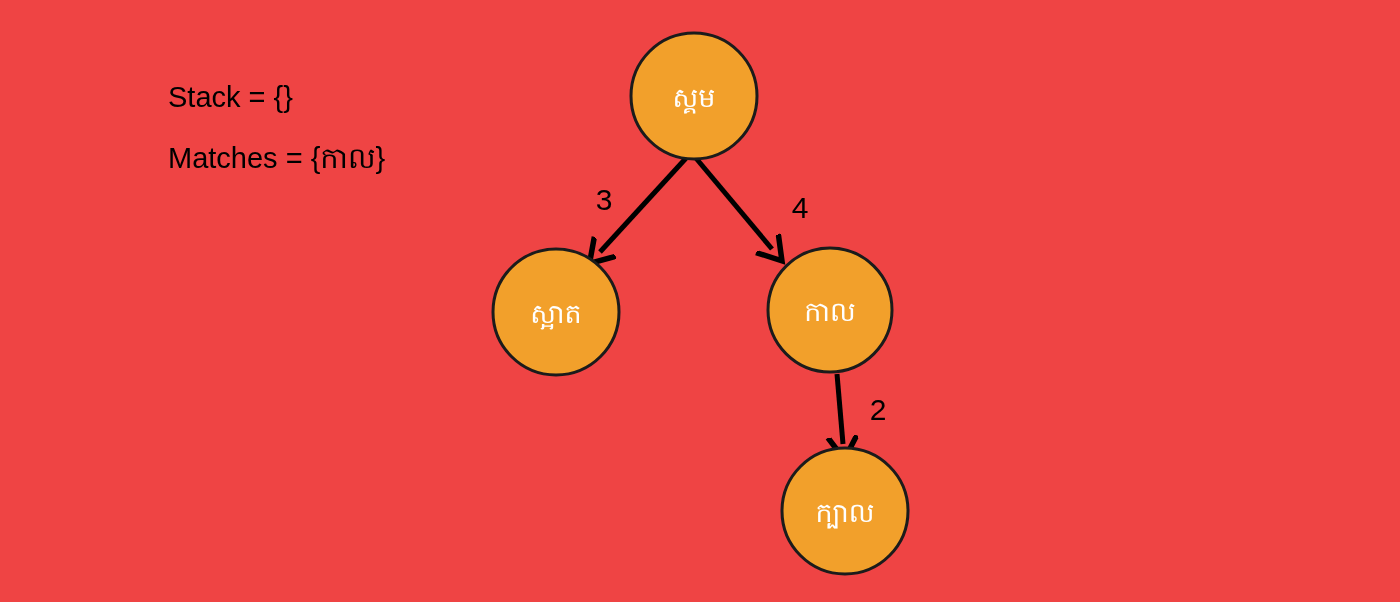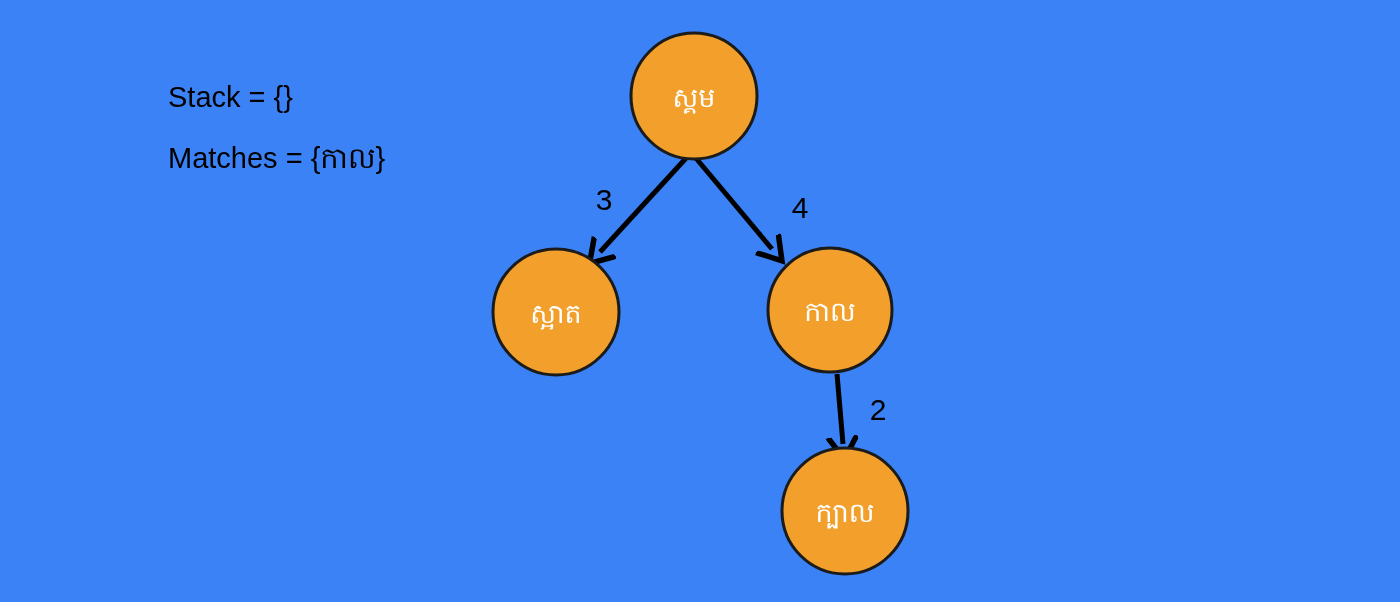--- a/index.html
+++ b/index.html
@@ -11,21 +11,21 @@
     font-family: "Liberation Sans", sans-serif;
     width: 1400px;
     height: 602px;
     overflow: hidden;
     position: relative;
   }
   #canvas {
     position: relative;
     width: 1400px;
     height: 602px;
-    background: #3b82f6;
+    background: #ef4444;
   }
   .legend {
     position: absolute;
     color: #000000;
     font-family: "Liberation Sans", sans-serif;
     font-size: 29px;
     font-weight: 400;
     white-space: nowrap;
     letter-spacing: 0px;
   }

